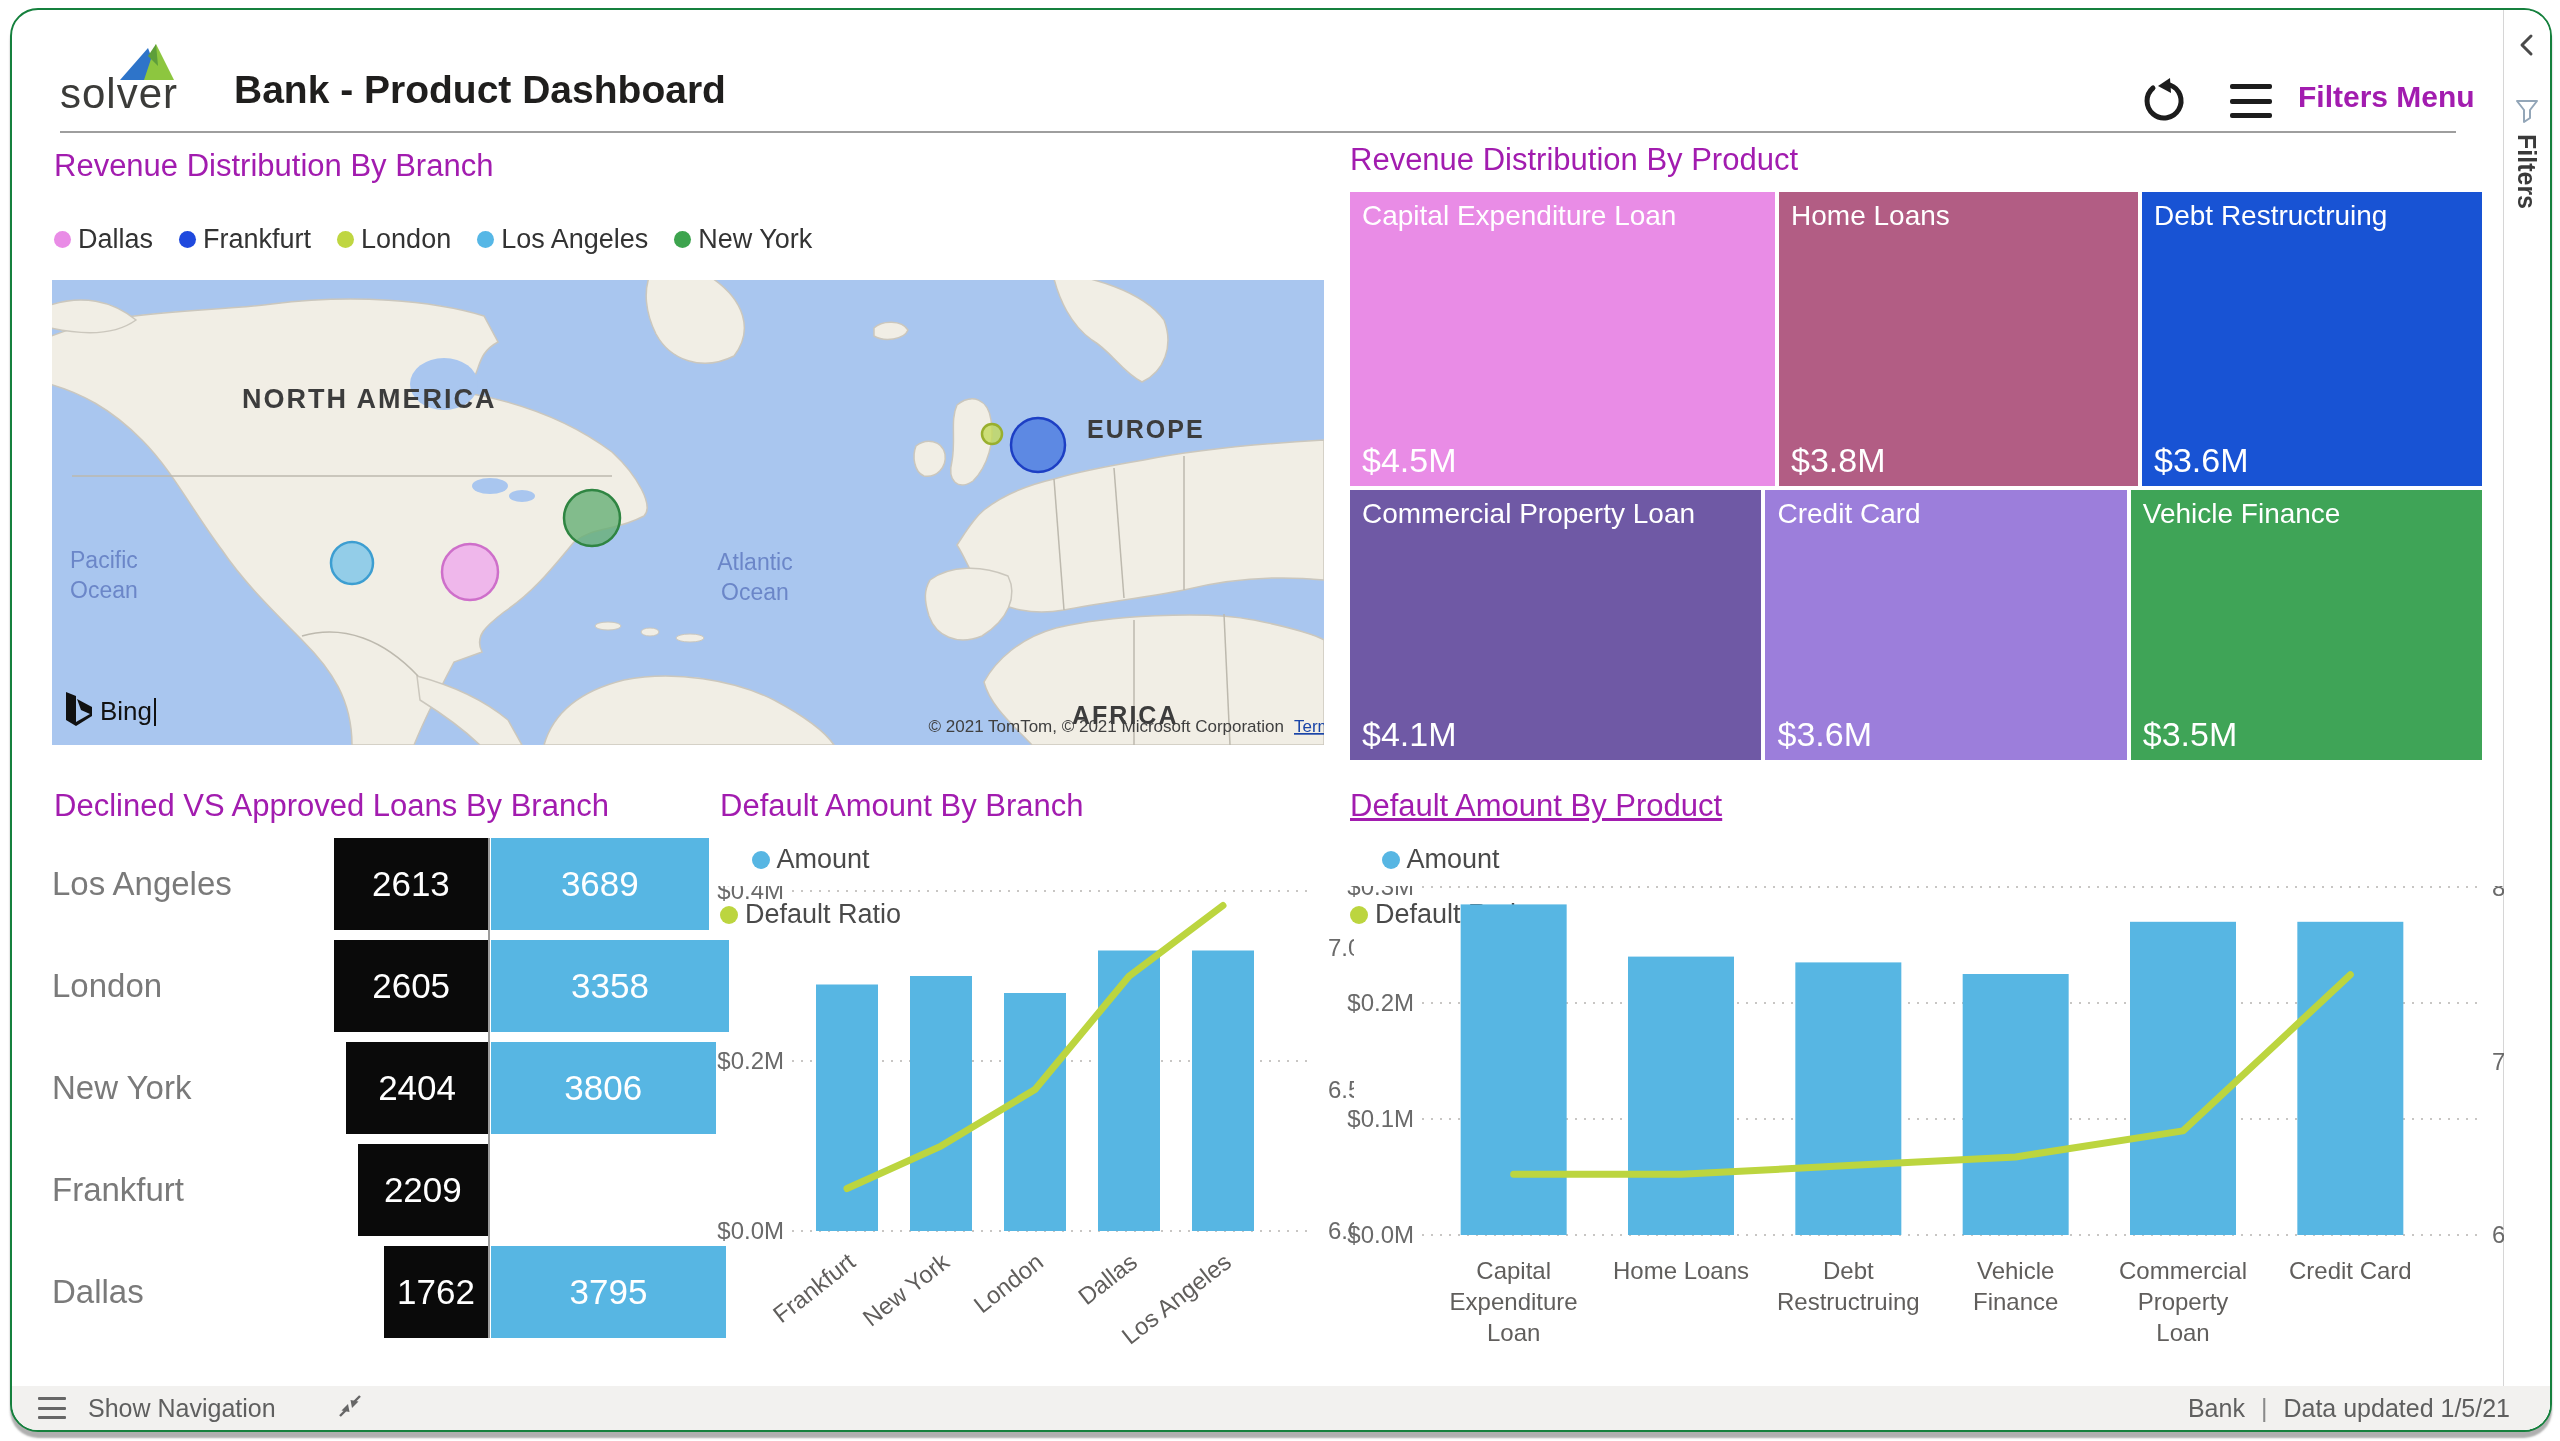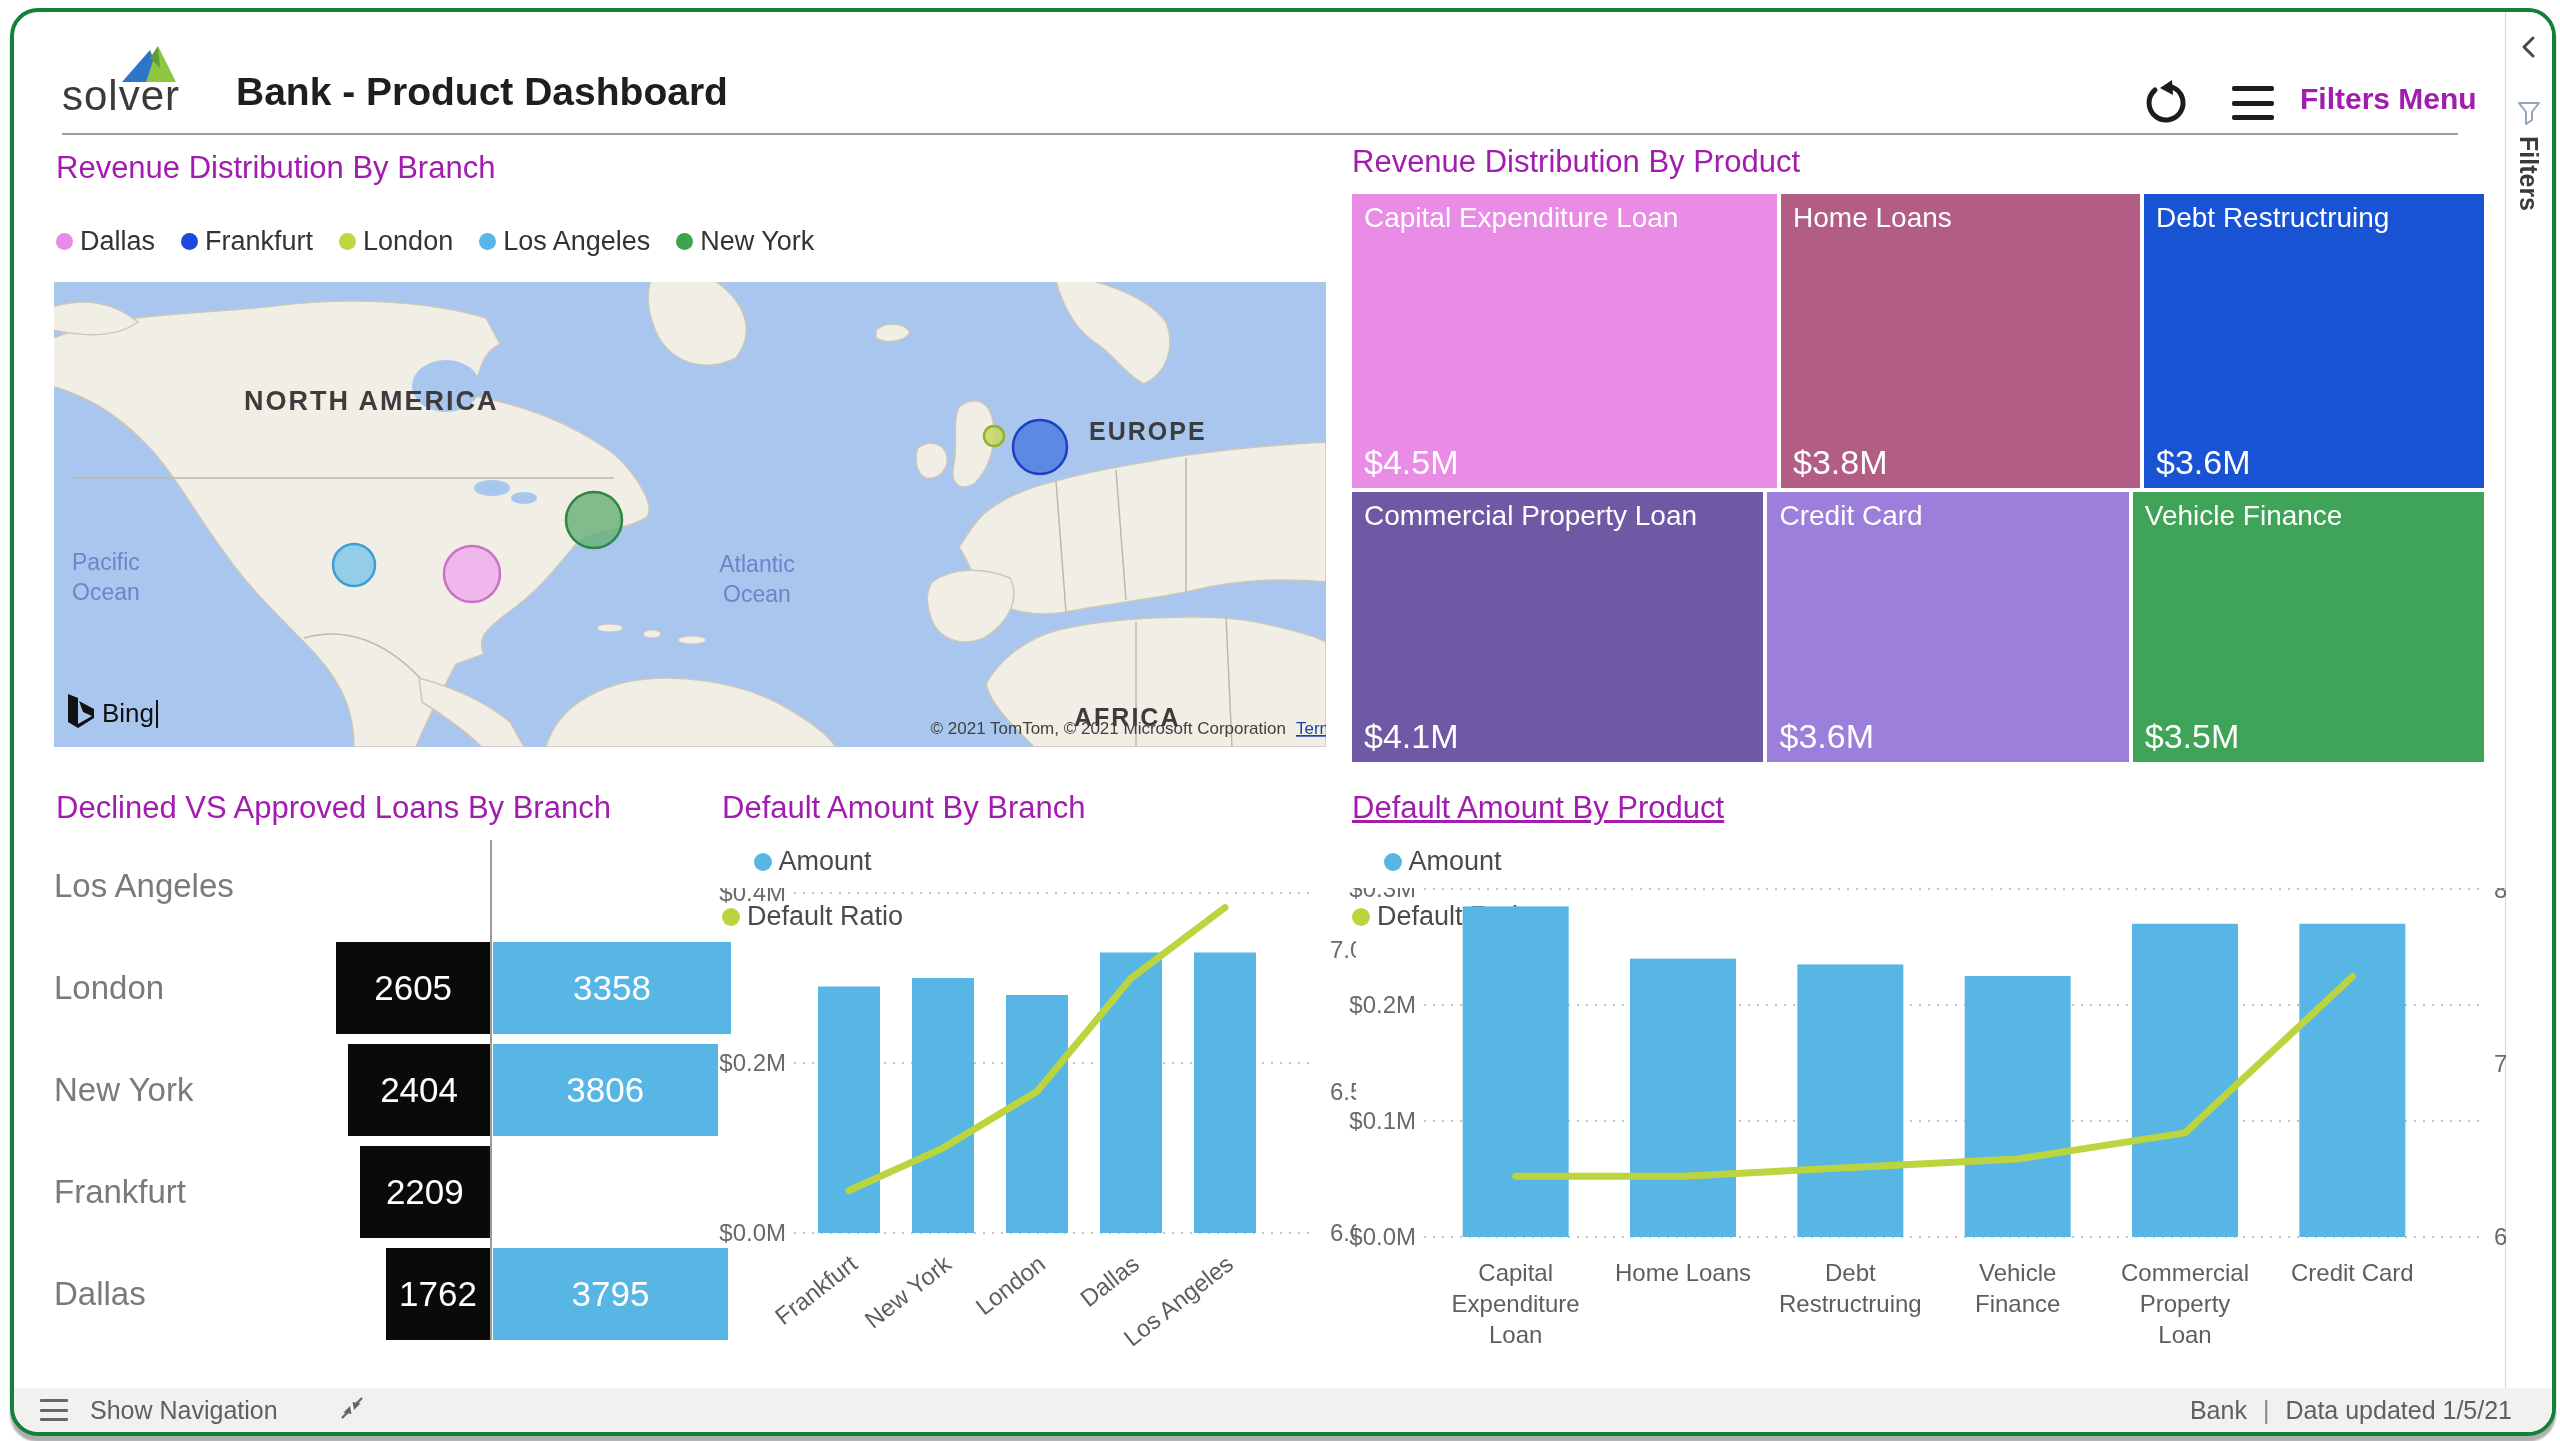--- a/index.html
+++ b/index.html
@@ -1,18 +1,18 @@
 <!DOCTYPE html>
 <html><head>
 <meta charset="utf-8">
 <style>
   html,body{margin:0;padding:0;background:#ffffff;font-family:"Liberation Sans",sans-serif;}
   .stage{position:relative;width:2560px;height:1441px;background:#fff;overflow:hidden;}
   .frame{position:absolute;left:10px;top:8px;width:2538px;height:1420px;background:#fff;
-         border:4px solid #15803d;border-radius:28px;box-shadow:0 6px 2px rgba(110,110,110,.55);overflow:hidden;}
+         border:2px solid #15803d;border-radius:28px;box-shadow:0 6px 2px rgba(110,110,110,.55);overflow:hidden;}
   
   .hdr-logo{position:absolute;left:48px;top:36px;width:150px;height:72px;}
   .hdr-logo .word{position:absolute;left:0;bottom:0;font-size:42px;color:#3b3b39;letter-spacing:1px;}
   .hdr-logo svg{position:absolute;left:58px;top:-4px;}
   .hdr-title{position:absolute;left:222px;top:58px;font-size:39px;font-weight:700;color:#1f1e1d;}
   .hdr-rule{position:absolute;left:48px;top:121px;width:2396px;height:0;border-top:2px solid #9e9e9e;}
   .icon-btn{position:absolute;cursor:pointer;}
   .refresh-btn{left:2128px;top:68px;width:46px;height:46px;}
   .burger{left:2218px;top:74px;width:42px;height:34px;display:flex;flex-direction:column;justify-content:space-between;}
   .burger span{display:block;height:5px;background:#1c1c1c;border-radius:2px;}
@@ -209,20 +209,24 @@
           </div>
         </div>
       </div>
 
     <div class="sec-title" style="left:42px;top:778px;">Declined VS Approved Loans By Branch</div>
     <div class="tornado">
       <div class="t-rows" id="tornado-rows">
         <div class="t-axis"></div>
       <div class="t-row">
             <div class="t-label">Los Angeles</div>
+            <div class="t-bars">
+              <div class="t-black" style="width: 154.167px; left: 41.833px;">2613</div>
+              <div class="t-blue" style="width: 217.651px; left: 199px;">3689</div>
+            </div>
           </div>
           <div class="t-row">
             <div class="t-label">London</div>
             <div class="t-bars">
               <div class="t-black" style="width: 153.695px; left: 42.305px;">2605</div>
               <div class="t-blue" style="width: 238px; left: 199px;">3358</div>
             </div>
           </div>
           <div class="t-row">
             <div class="t-label">New York</div>

